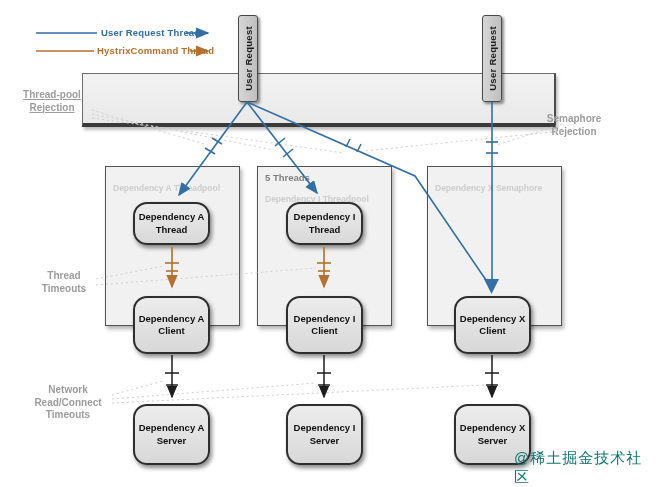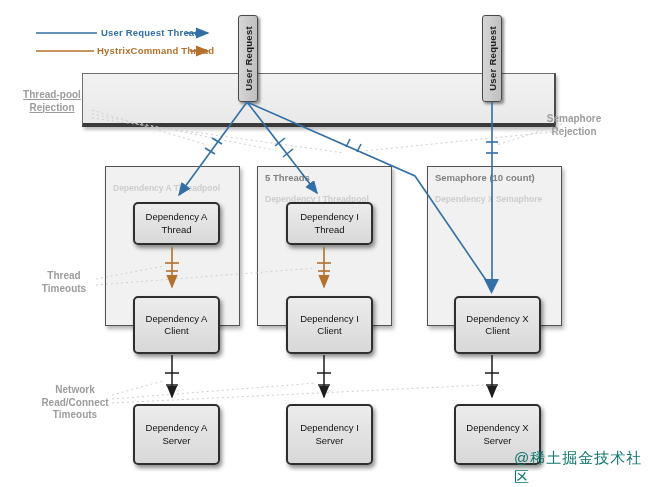--- a/index.html
+++ b/index.html
@@ -30,26 +30,26 @@
   
   .pool { position:absolute; top:166px; width:135px; height:160px;
           background:#f1f1f1; border:1.5px solid #525252;
           box-shadow:2px 3px 4px rgba(0,0,0,.3); z-index:2; }
   .pool-head { padding:5px 7px 0 7px; }
   .pool-title { font-size:9.5px; font-weight:bold; color:#808080; }
   .pool-sub { font-size:8.5px; font-weight:bold; color:#cdcdcd; margin-top:11px; }
   .align-right { text-align:left; }
 
   
-  .node { position:absolute; width:87px;
+  .node { position:absolute; width:77px;
           background:linear-gradient(#ececec,#d8d8d8);
-          border:2px solid #2e2e2e; border-radius:5px;
+          border:2px solid #2e2e2e; border-radius:14px;
           box-shadow:2px 3px 4px rgba(0,0,0,.45);
           display:flex; align-items:center; justify-content:center;
-          font-size:9.5px; font-weight:normal; color:#0f0f0f; text-align:center;
+          font-size:9.5px; font-weight:bold; color:#0f0f0f; text-align:center;
           line-height:1.3; white-space:pre-line; z-index:5; }
 
   
   .note { position:absolute; font-size:10px; font-weight:bold; color:#9c9c9c;
           text-align:center; line-height:1.25; white-space:pre-line; z-index:3; }
 
   
   .watermark { position:absolute; left:514px; top:449px; font-size:15px; color:#0f766e;
                letter-spacing:1px; z-index:6; }
 
@@ -80,21 +80,20 @@
     </div>
   </div>
   <div class="pool" style="left:257px;">
     <div class="pool-head align-right">
       <div class="pool-title">5 Threads</div>
       <div class="pool-sub">Dependency I Threadpool</div>
     </div>
   </div>
   <div class="pool" style="left:427px;">
     <div class="pool-head align-right">
-      <div class="pool-title">Semaphore (10 count)</div>
       <div class="pool-sub">Dependency X Semaphore</div>
     </div>
   </div>
 
   <div class="node" style="left:133px; top:202px; height:43px;">Dependency A
 Thread</div>
   <div class="node" style="left:286px; top:202px; height:43px;">Dependency I
 Thread</div>
 
   <div class="node" style="left:133px; top:296px; height:58px;">Dependency A
@@ -110,21 +109,21 @@
 Server</div>
   <div class="node" style="left:454px; top:404px; height:61px;">Dependency X
 Server</div>
 
   <div class="note" style="left:8px; top:89px; width:88px;text-decoration:underline;">Thread-pool
 Rejection</div>
   <div class="note" style="left:530px; top:113px; width:88px;">Semaphore
 Rejection</div>
   <div class="note" style="left:28px; top:270px; width:72px;">Thread
 Timeouts</div>
-  <div class="note" style="left:25px; top:384px; width:100px;">Network
+  <div class="note" style="left:18px; top:384px; width:100px;">Network
 Read/Connect
 Timeouts</div>
 
   <div class="watermark">@稀土掘金技术社区</div>
 
   <svg id="overlay" viewBox="0 0 656 487">
     <defs>
       <marker id="mB" markerWidth="9" markerHeight="8" refX="7.5" refY="3.5" orient="auto">
         <path d="M0,0 L8.5,3.5 L0,7 Z" fill="#336fa7"></path>
       </marker>

